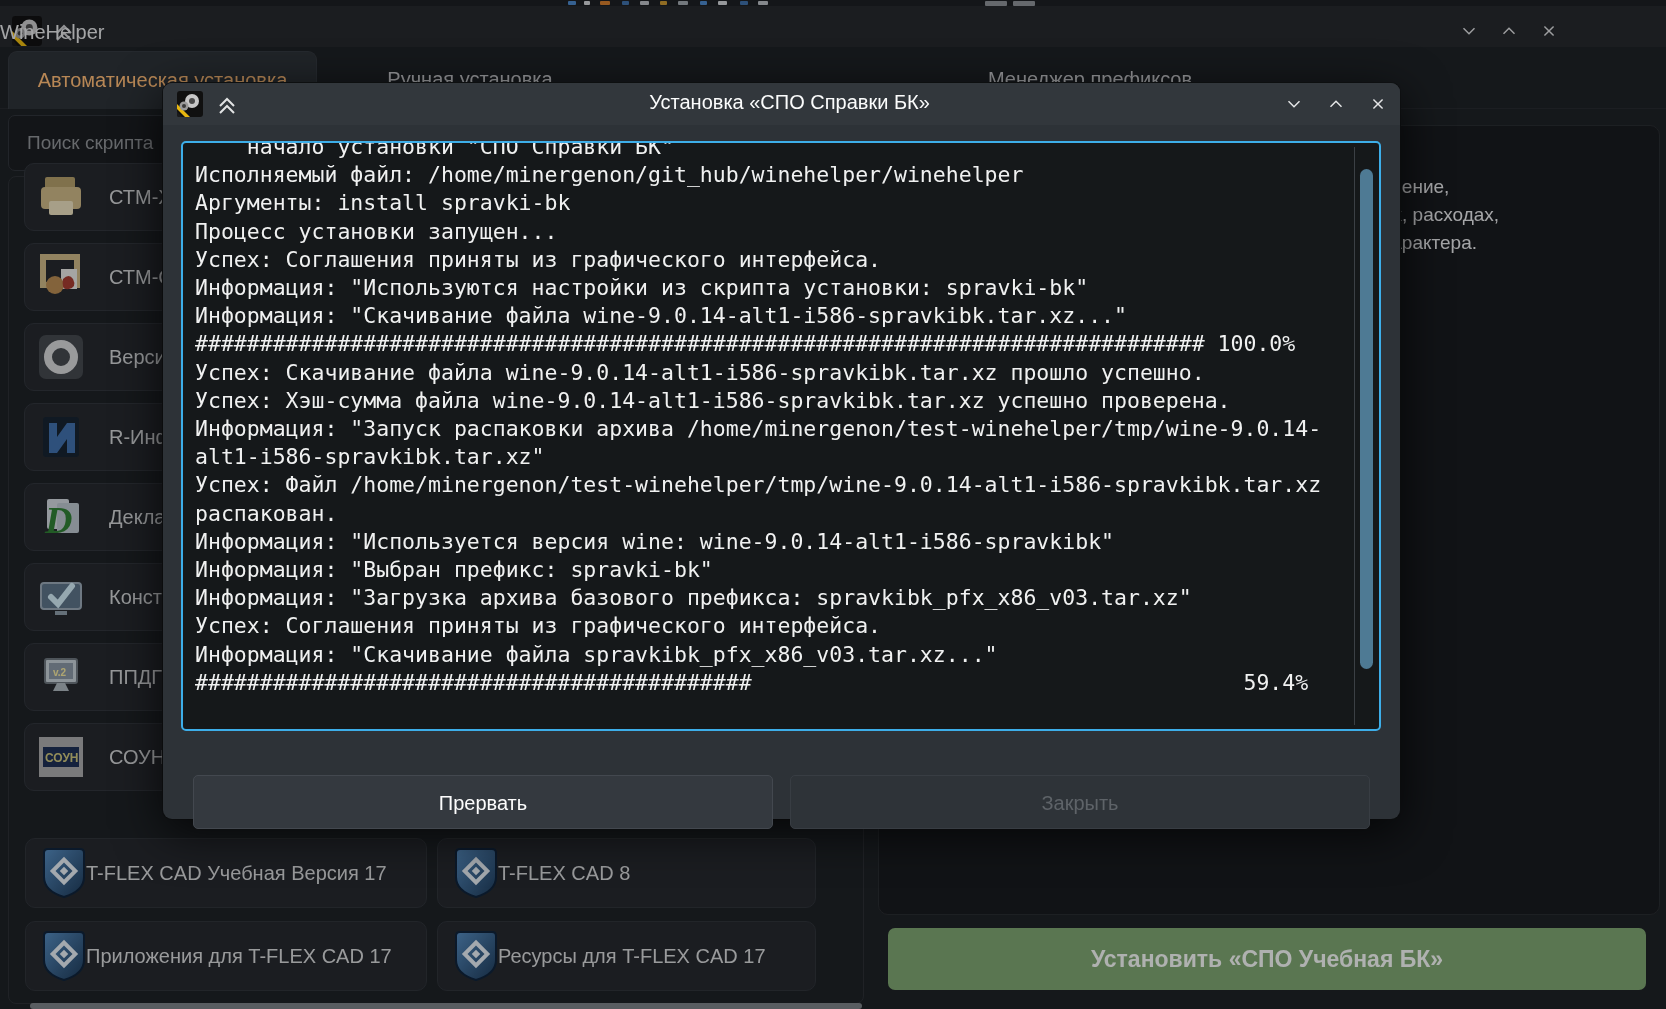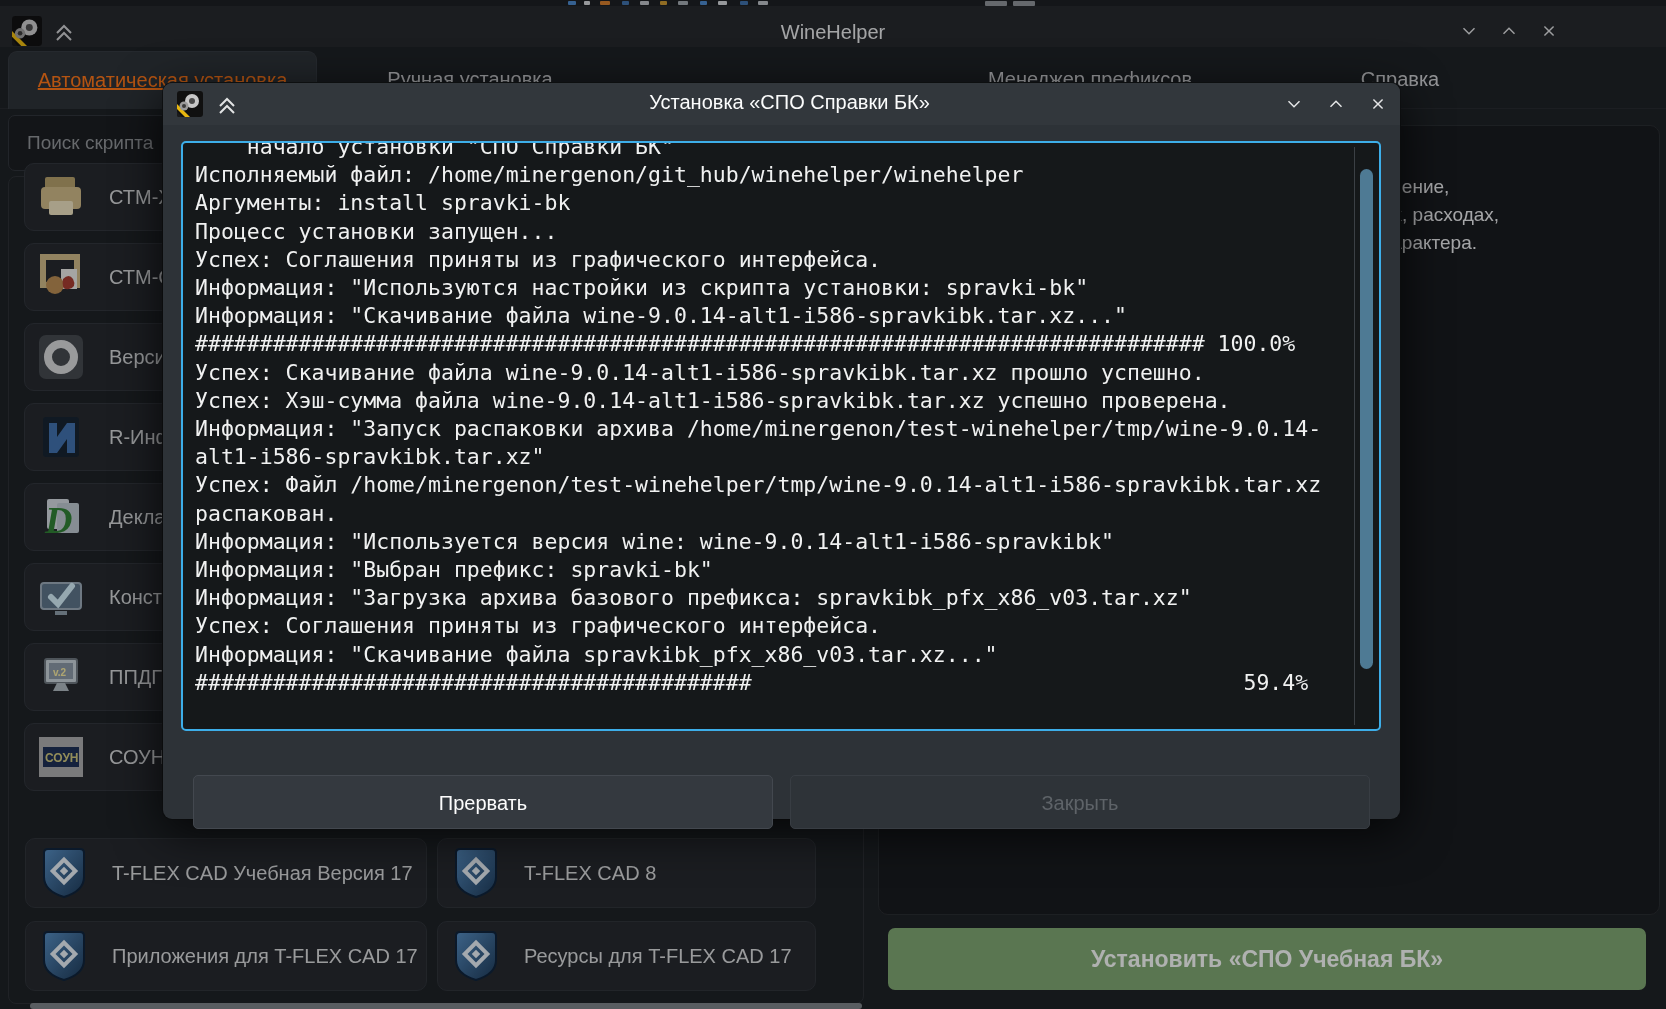--- a/index.html
+++ b/index.html
@@ -5,48 +5,48 @@
   html,body{margin:0;padding:0;}
   body{
     width:1666px;height:1009px;position:relative;overflow:hidden;
     background:#121416;
     font-family:"Liberation Sans","DejaVu Sans",sans-serif;
     -webkit-font-smoothing:antialiased;
   }
   
   .main-window{position:absolute;inset:0;background:#1d2023;}
   .mw-titlebar{position:absolute;left:0;top:6px;width:100%;height:41px;background:#24272a;}
-  .mw-title{position:absolute;left:0;top:15px;width:100%;text-align:center;font-size:20px;color:#e2e3e4;}
+  .mw-title{position:absolute;left:0;top:15px;width:100%;text-align:left;font-size:20px;color:#e2e3e4;}
   .app-icon{position:absolute;left:12px;top:10px;width:30px;height:30px;}
   .keep-above{position:absolute;left:52px;top:14px;width:24px;height:24px;}
   .wc{position:absolute;top:12px;width:34px;height:26px;display:flex;align-items:center;justify-content:center;}
   .wc.min{left:1452px}.wc.max{left:1492px}.wc.close{left:1532px}
   .wc svg{stroke:#d9dadb;stroke-width:1.6;fill:none;}
   
   .top-remnant{position:absolute;left:0;top:0;width:100%;height:6px;background:#1b1e21;}
   .speck{position:absolute;top:1px;height:4px;border-radius:1px;}
   
   .tabbar{position:absolute;left:0;top:47px;width:100%;height:61px;background:#1d2023;border-bottom:1px solid #26292d;}
   .tab{position:absolute;top:4px;height:57px;cursor:default;}
   .tab.active{background:#2c3135;border-radius:9px 9px 0 0;border:1px solid #33383d;border-bottom:none;}
   .tab span{display:block;width:100%;text-align:center;line-height:57px;font-size:20px;color:#ccced0;}
-  .tab.active span{color:#f97316;text-decoration:underline;}
+  .tab.active span{color:#fdba74;}
   
   .search-box{position:absolute;left:8px;top:115px;width:337px;height:54px;background:#191c1f;border:1px solid #2f3338;border-radius:7px;}
   .search-box input{position:absolute;inset:0;background:transparent;border:none;outline:none;color:#dfe0e1;font-size:19px;padding:0 0 0 18px;font-family:inherit;}
   .search-box input::placeholder{color:#8d9093;opacity:1;}
   
   .list-frame{position:absolute;left:8px;top:176px;width:854px;height:826px;border:1px solid #2b2f33;border-radius:8px;}
   .script-tile{position:absolute;left:24px;width:322px;height:66px;background:#24282c;border:1px solid #30343a;border-radius:10px;display:flex;align-items:center;}
   .script-tile .s-icon{width:48px;height:48px;margin-left:12px;flex:0 0 auto;}
   .script-tile .s-label{margin-left:24px;font-size:20px;color:#d0d2d3;white-space:nowrap;}
   
   .tflex-tile{position:absolute;height:68px;background:#24282c;border:1px solid #2e3237;border-radius:10px;display:flex;align-items:center;}
   .tflex-tile .t-icon{width:44px;height:52px;margin-left:16px;flex:0 0 auto;}
-  .tflex-tile .t-label{margin-left:26px;font-size:20px;color:#d3d4d5;white-space:nowrap;}
+  .tflex-tile .t-label{font-size:20px;color:#d3d4d5;white-space:nowrap;}
   
   .right-panel{position:absolute;left:878px;top:125px;width:780px;height:788px;background:#17191c;border:1px solid #282b2e;border-radius:10px;}
   .info-frag{position:absolute;left:1382px;font-size:19px;color:#e4e5e6;white-space:nowrap;}
   .install-btn{position:absolute;left:888px;top:928px;width:758px;height:62px;background:#7ca36e;border-radius:7px;text-align:center;line-height:62px;font-size:23px;font-weight:bold;color:#f2f4f1;}
   .bottom-strip{position:absolute;left:30px;top:1003px;width:832px;height:6px;background:#7b8084;border-radius:3px;}
   
   .dim{position:absolute;inset:0;background:rgba(3,5,8,0.28);z-index:5;}
   
   .dialog{position:absolute;left:163px;top:83px;width:1237px;height:736px;background:#2d3237;border-radius:9px;z-index:10;
           box-shadow:0 12px 48px rgba(0,0,0,.78),0 0 0 1px #121416;}
@@ -121,23 +121,20 @@
 
   <div class="tabbar">
     <div class="tab active" style="left:8px;width:307px">
         <span>Автоматическая установка</span>
       </div>
     <div class="tab" style="left:315px;width:310px">
         <span>Ручная установка</span>
       </div>
     <div class="tab" style="left:935px;width:310px">
         <span>Менеджер префиксов</span>
-      </div>
-    <div class="tab" style="left:1245px;width:310px">
-        <span>Справка</span>
       </div>
   </div>
 
   <div class="search-box">
     <input type="text" placeholder="Поиск скрипта" style="">
   </div>
 
   <div class="list-frame"></div>
 
   <div class="script-tile" style="top:163px">

